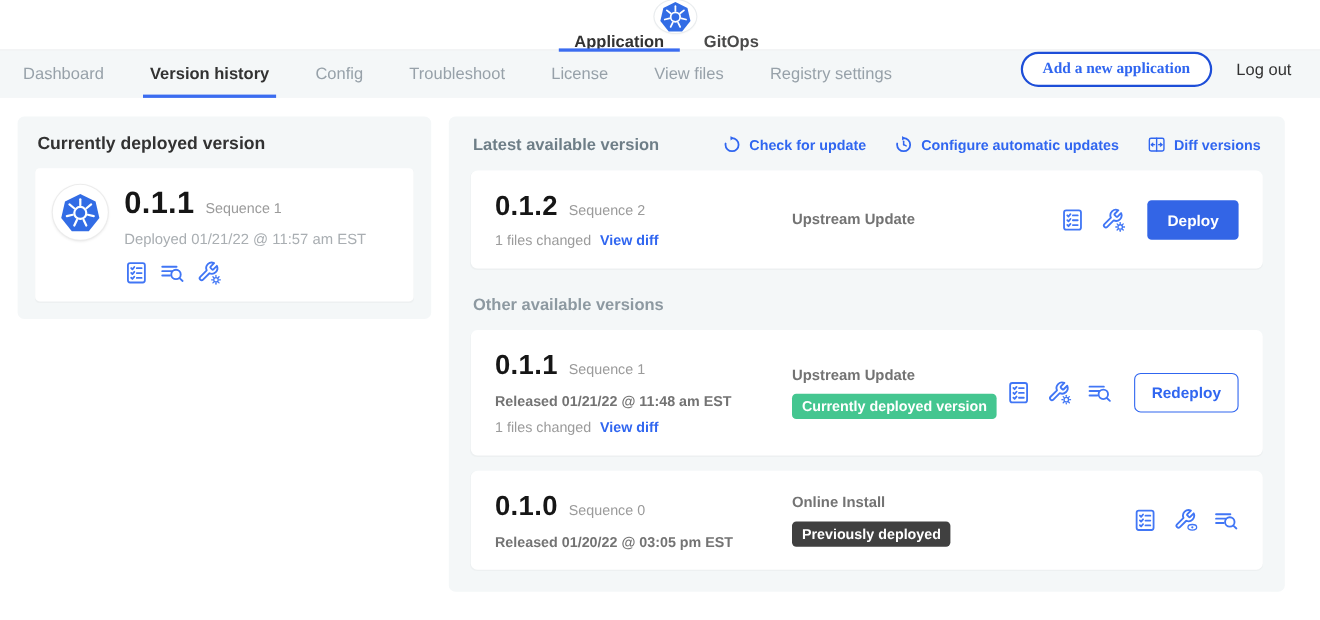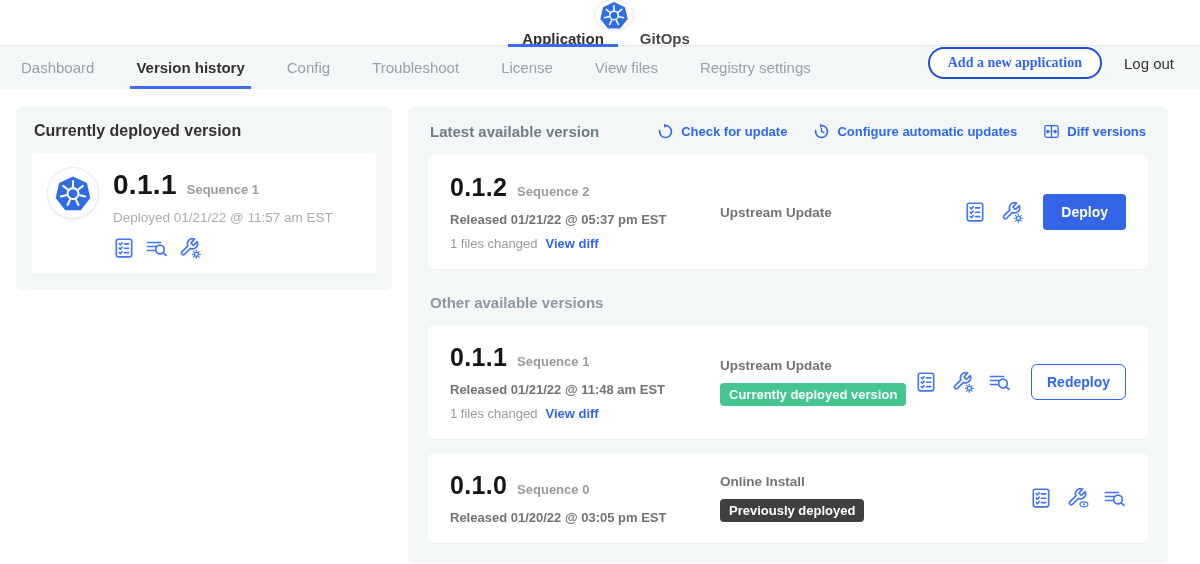--- a/index.html
+++ b/index.html
@@ -52,21 +52,21 @@
   .deployed-inner { background:#fff; border-radius:4px; padding:15px 16px; display:flex; box-shadow:0 1px 1px rgba(0,0,0,.03); }
   .app-logo-circle {
     width:50px; height:50px; border-radius:50%; background:#fff; flex:none;
     display:flex; align-items:center; justify-content:center;
     box-shadow:0 0 0 1px #ececec, 0 1px 3px rgba(0,0,0,.14);
   }
   .app-logo-circle svg { width:38px; height:38px; display:block; }
   .deployed-info { margin-left:15px; padding-top:1px; }
   .ver-line { display:flex; align-items:baseline; }
   .ver-big { font-size:28px; font-weight:800; color:#161616; letter-spacing:.3px; }
-  .seq { font-size:13px; font-weight:700; color:#9b9b9b; margin-left:10px; }
+  .seq { font-size:13px; font-weight:400; color:#9b9b9b; margin-left:10px; }
   .deployed-date { margin-top:9px; font-size:13.5px; font-weight:500; color:#a9aeb2; }
   .icon-row { display:flex; align-items:center; gap:11px; margin-top:12px; }
   .icon-btn { width:22px; height:22px; color:#4176f5; cursor:pointer; }
   .icon-btn svg { width:100%; height:100%; display:block; }
 
   
   .versions-panel { width:760px; margin-left:16px; background:#f4f7f8; border-radius:6px; padding:14px 20px 20px; }
   .panel-header { display:flex; align-items:center; margin:3px 2px 15px; }
   .panel-title { font-size:15px; font-weight:600; color:#6e7e87; }
   .panel-actions { margin-left:auto; display:flex; align-items:center; gap:26px; }
@@ -253,21 +253,20 @@
         </div>
       </div>
     </div>
 
     <div class="version-card">
       <div class="vc-left">
         <div class="ver-line">
           <span class="vc-version">0.1.2</span>
           <span class="seq">Sequence 2</span>
         </div>
-        <div class="vc-released">Released 01/21/22 @ 05:37 pm EST</div>
         <div class="vc-files">
           <span>1 files changed</span>
           <span class="view-diff">View diff</span>
         </div>
       </div>
       <div class="vc-mid">
         <div class="vc-source">Upstream Update</div>
       </div>
       <div class="vc-right">
         <span class="icon-btn">

